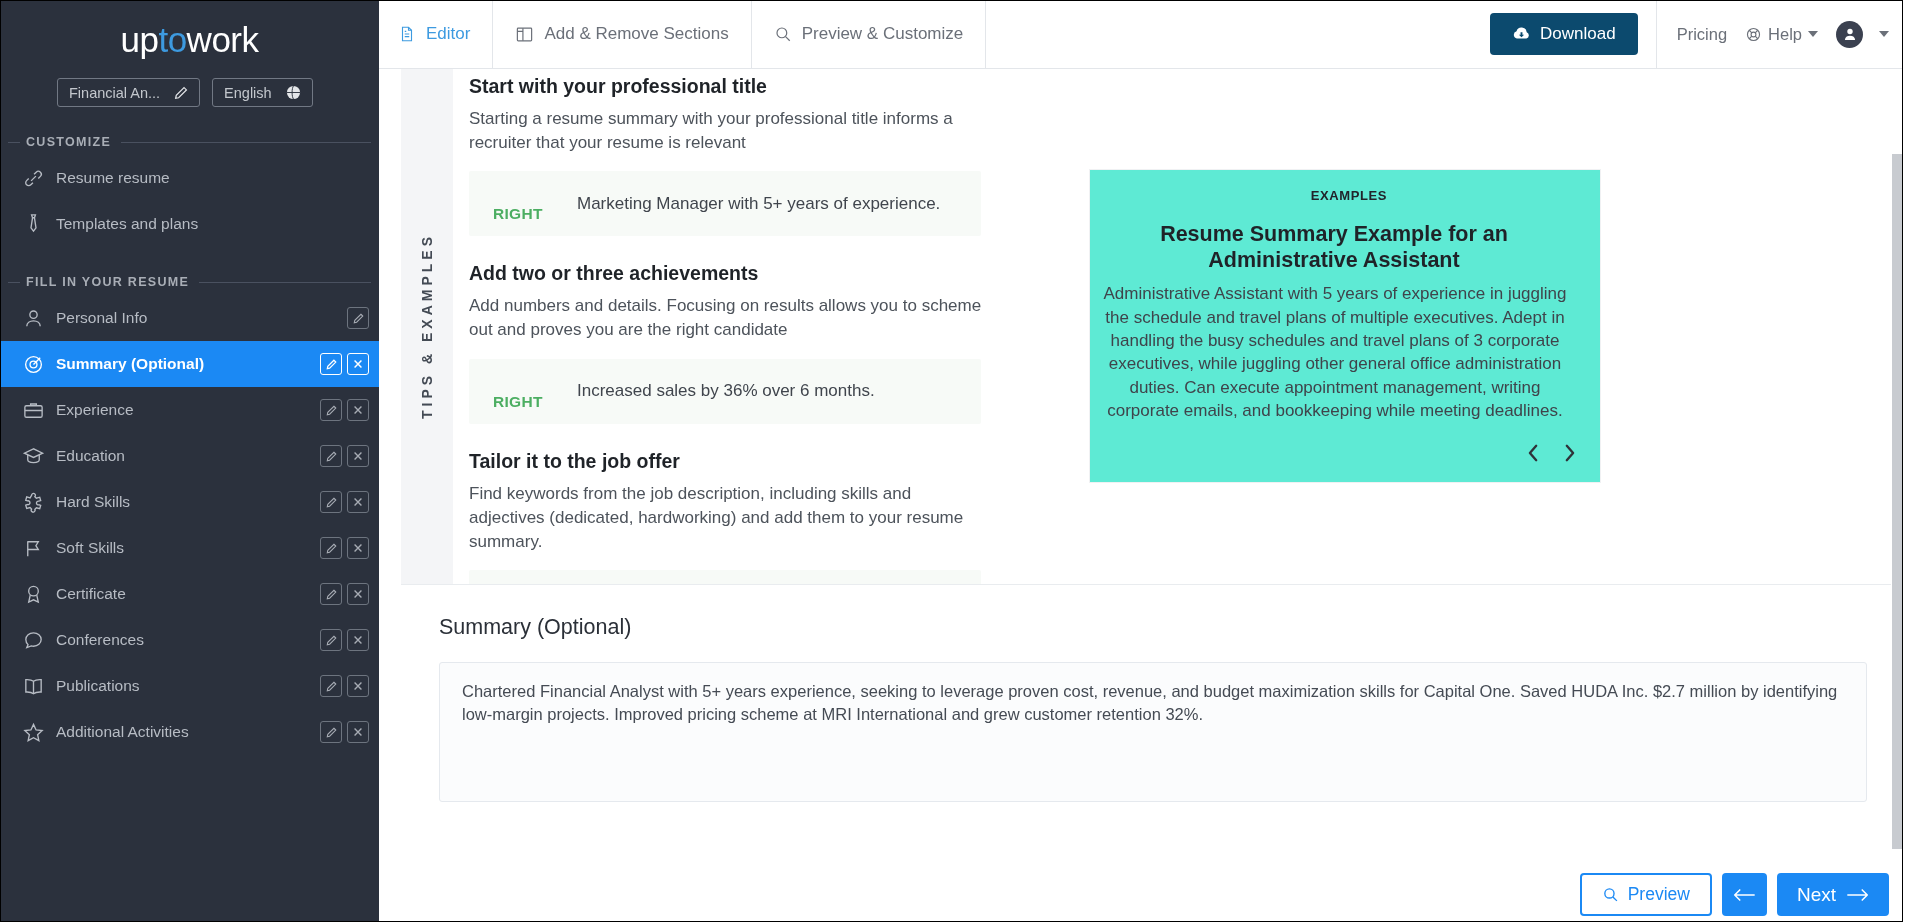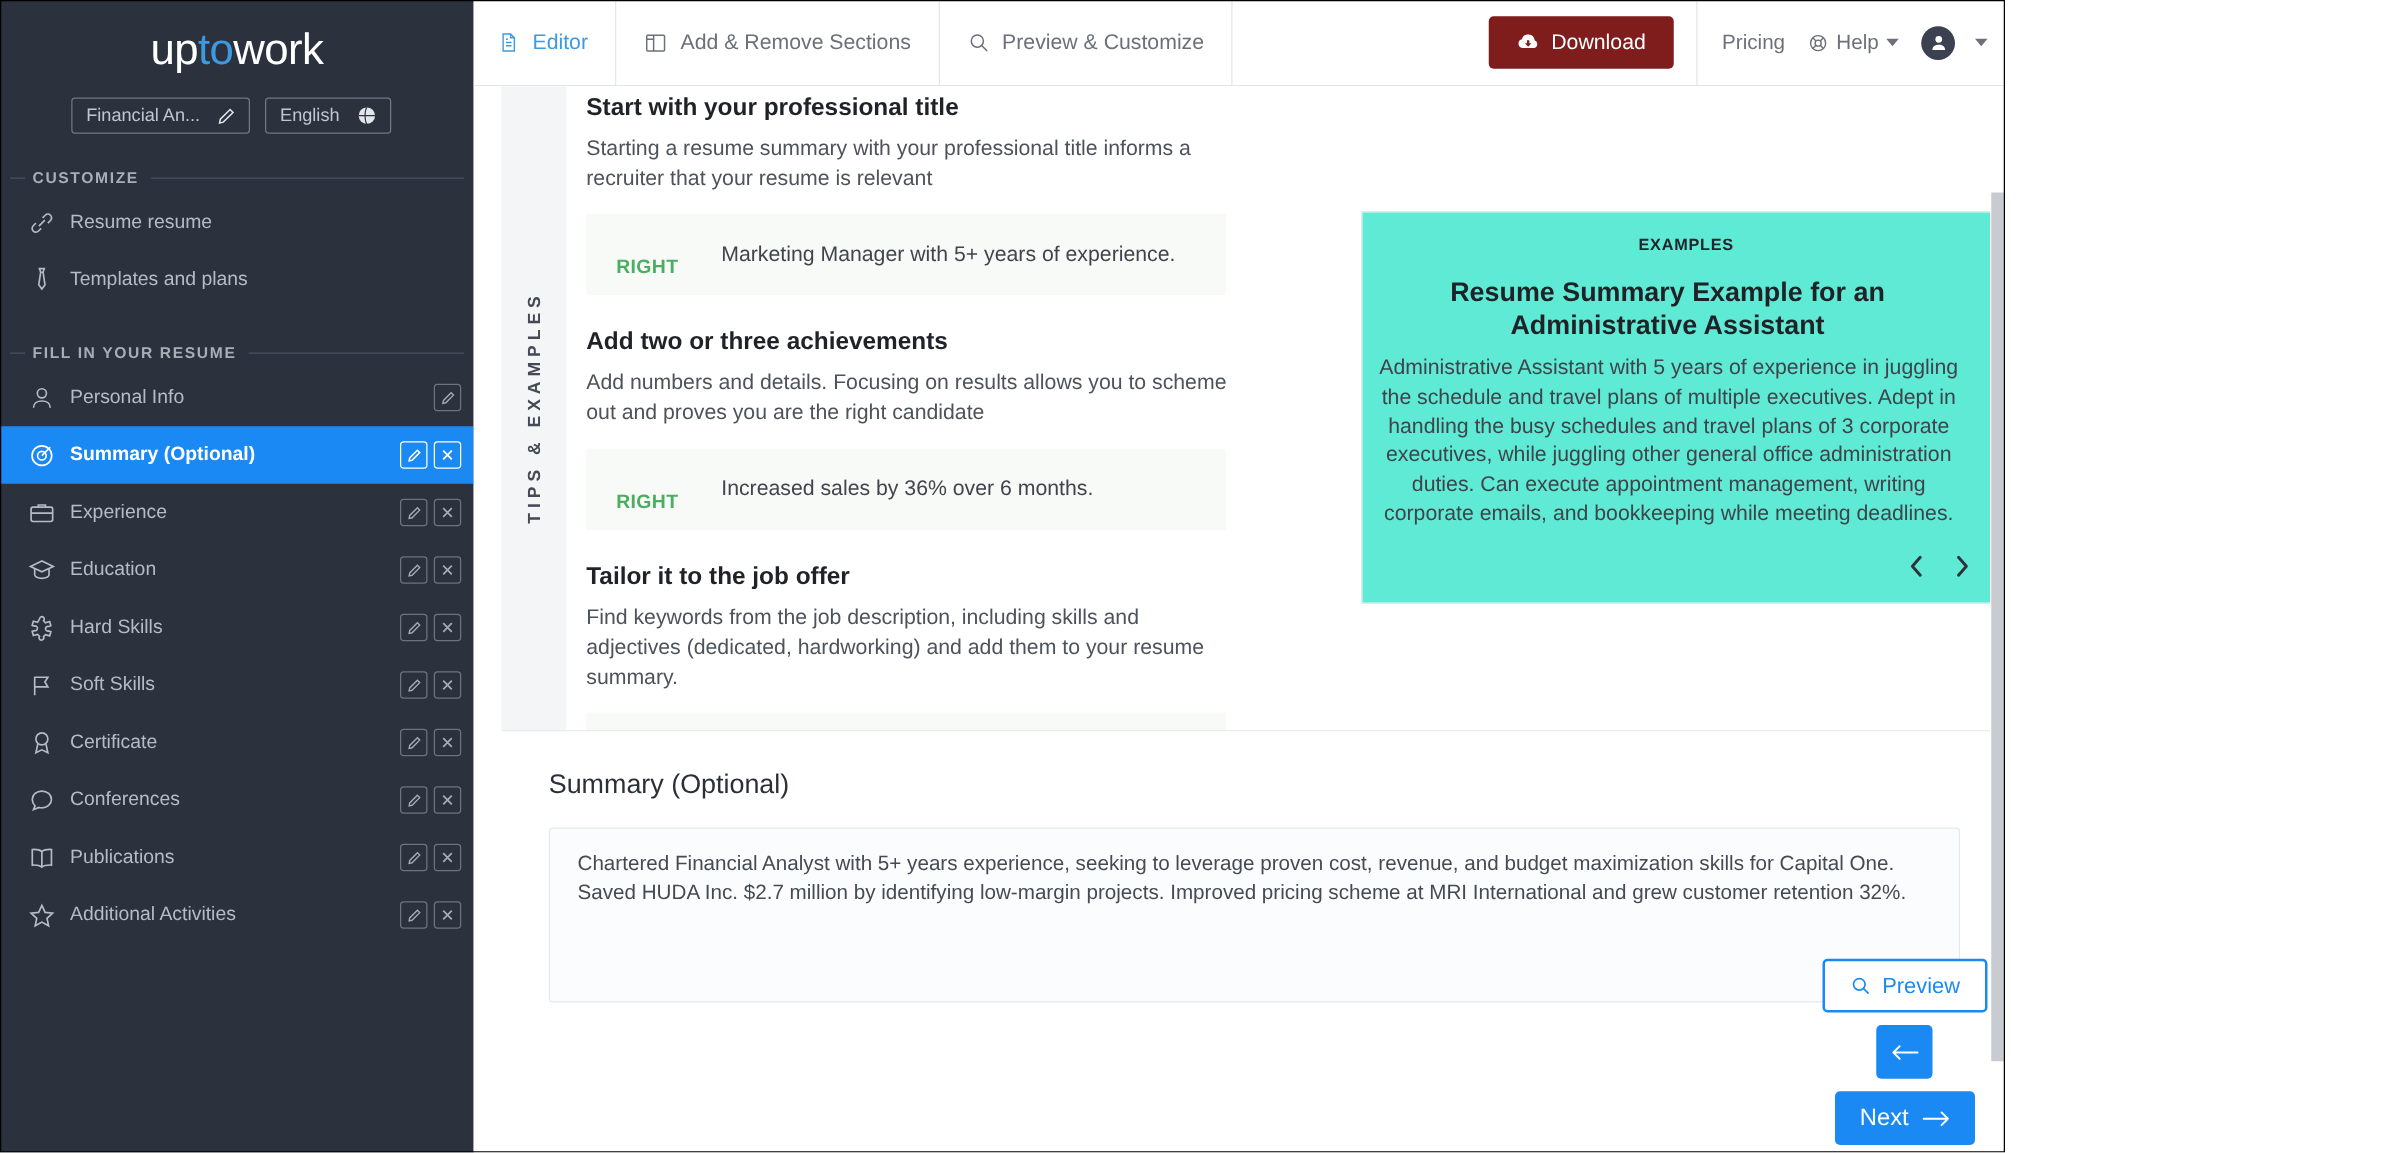--- a/index.html
+++ b/index.html
@@ -2,21 +2,21 @@
 <html><head>
 <meta charset="utf-8">
 <style>
   * { box-sizing: border-box; margin: 0; padding: 0; }
   html, body {
     width: 1911px; height: 922px;
     font-family: "Liberation Sans", sans-serif;
     background: #ffffff;
     overflow: hidden;
   }
-  .app { position: relative; width: 1604px; height: 922px; display: flex; background:#fff; }
+  .app { position: relative; width: 1903px; height: 922px; display: flex; background:#fff; }
 
   
   .sidebar {
     width: 379px; height: 922px;
     background: #2b313d;
     flex: 0 0 379px;
     position: relative;
     overflow: hidden;
   }
   .brand {
@@ -109,21 +109,21 @@
   }
   .tab:first-child { padding-left: 19px; }
   .tab.active { color: #3d9ae0; }
   .tab .ic { display: flex; align-items: center; }
   .topbar-right {
     margin-left: auto;
     display: flex; align-items: center; height: 100%;
     padding-right: 14px;
   }
   .download-btn {
-    background: #7f1d1d;
+    background: #0c4a6e;
     color: #fff;
     height: 42px;
     border-radius: 4px;
     display: flex; align-items: center; gap: 9px;
     padding: 0 22px;
     font-size: 17px;
     font-weight: 400;
     cursor: pointer;
     border: none;
     margin-right: 18px;
@@ -234,21 +234,20 @@
     padding: 17px 22px;
     font-size: 16.5px; color: #454b54; line-height: 1.42;
   }
 
   
   .action-bar {
     position: absolute;
     right: 14px; bottom: 6px;
     display: flex; align-items: center; gap: 10px;
     z-index: 30;
-    flex-direction: column;
   }
   .preview-btn {
     background: #ffffff;
     border: 2px solid #1b89f4;
     color: #1b89f4;
     border-radius: 4px;
     height: 43px;
     display: flex; align-items: center; gap: 9px;
     padding: 0 20px;
     font-size: 17.5px;

